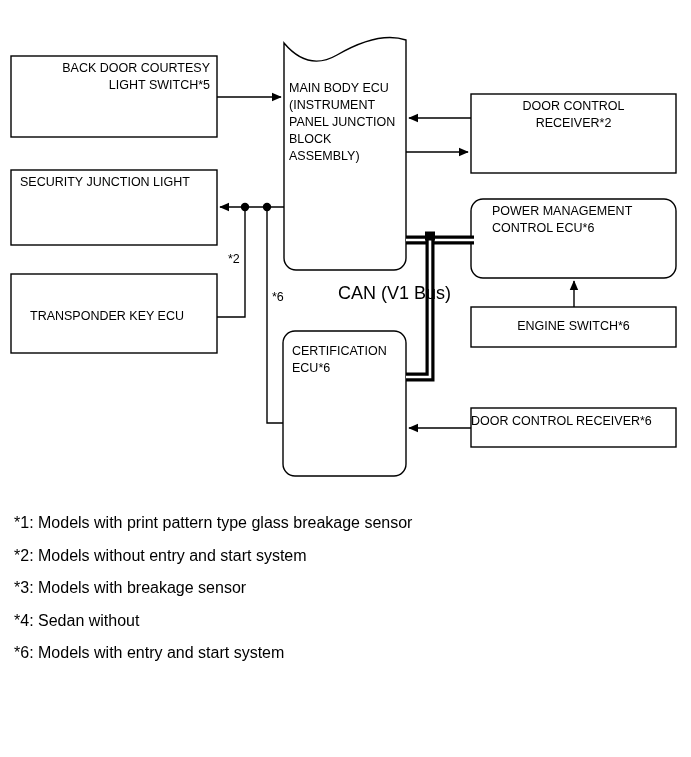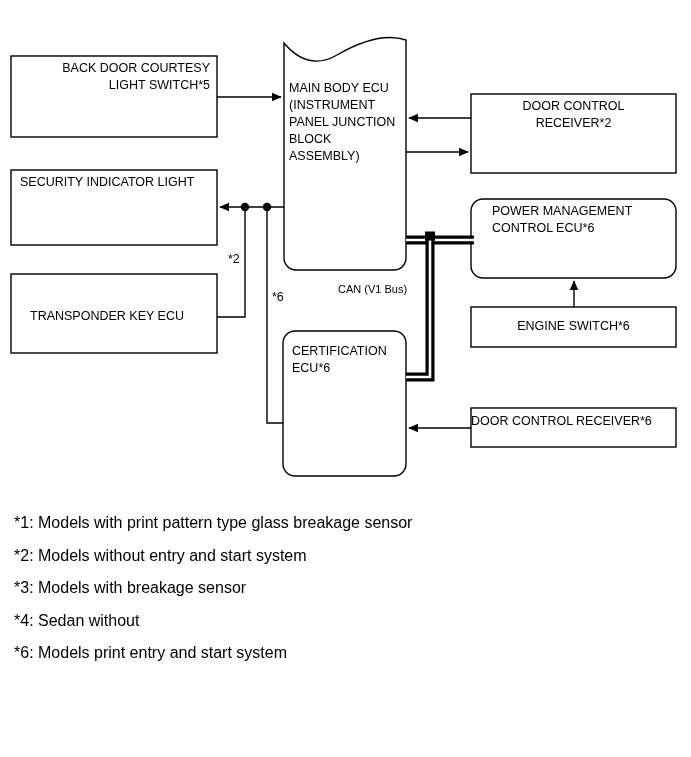--- a/index.html
+++ b/index.html
@@ -38,21 +38,21 @@
     position: absolute;
     font-family: "Liberation Sans", sans-serif;
     font-size: 12.5px;
     line-height: 15px;
     color: #000000;
   }
 
   .bus-label {
     position: absolute;
     font-family: "Liberation Sans", sans-serif;
-    font-size: 11px;
+    font-size: 18px;
     color: #000000;
   }
 
   #footnotes {
     position: absolute;
     left: 14px;
     top: 515px;
     width: 600px;
   }
   .footnote {
@@ -133,21 +133,21 @@
     <path stroke="#000000" stroke-width="9" d="M 430 240 L 430 377 L 406 377"></path>
     <path stroke="#ffffff" stroke-width="2.6" d="M 430 240 L 430 377 L 406 377"></path>
 
     <path stroke="#000000" stroke-width="9" d="M 425 236 L 435 236"></path>
   </g>
 </svg>
 
 <div class="node-label" style="left:30px; top:60px; width:180px;text-align:right;">BACK DOOR COURTESY
 LIGHT SWITCH*5</div>
 
-<div class="node-label" style="left:20px; top:174px; width:195px;">SECURITY INDICATOR LIGHT</div>
+<div class="node-label" style="left:20px; top:174px; width:195px;">SECURITY JUNCTION LIGHT</div>
 
 <div class="node-label" style="left:30px; top:308px; width:185px;">TRANSPONDER KEY ECU</div>
 
 <div class="node-label" style="left:289px; top:80px; width:118px;">MAIN BODY ECU
 (INSTRUMENT
 PANEL JUNCTION
 BLOCK
 ASSEMBLY)</div>
 
 <div class="node-label" style="left:471px; top:98px; width:205px; text-align:center;">DOOR CONTROL
@@ -167,14 +167,14 @@
 
 <div class="wire-label" style="left:272px; top:290px;">*6</div>
 
 <div class="bus-label" style="left:338px; top:283px;">CAN (V1 Bus)</div>
 
 <div id="footnotes">
   <div class="footnote">*1: Models with print pattern type glass breakage sensor</div>
   <div class="footnote">*2: Models without entry and start system</div>
   <div class="footnote">*3: Models with breakage sensor</div>
   <div class="footnote">*4: Sedan without</div>
-  <div class="footnote">*6: Models print entry and start system</div>
+  <div class="footnote">*6: Models with entry and start system</div>
 </div>
 
 </body></html>

